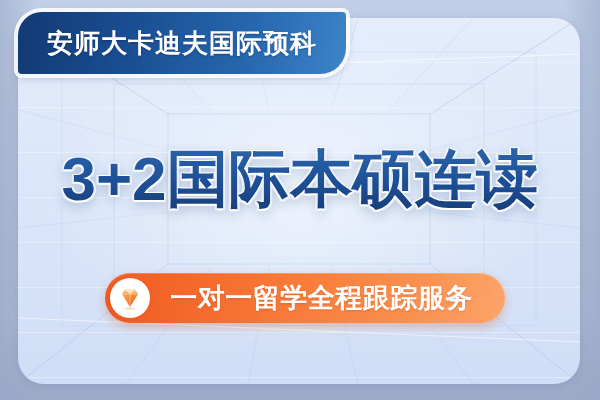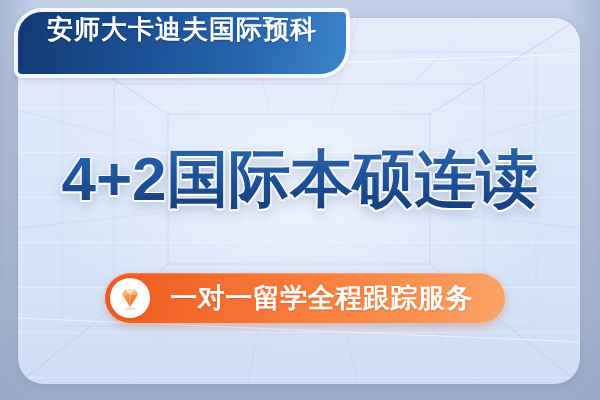--- a/index.html
+++ b/index.html
@@ -88,20 +88,21 @@
     top: 12px;
     width: 328px;
     height: 62px;
     border-top-left-radius: 24px;
     border-bottom-right-radius: 26px;
     border-top-right-radius: 4px;
     border-bottom-left-radius: 4px;
     background: linear-gradient(100deg, #123a73 0%, #1a4e93 35%, #2767ae 70%, #3c84c9 100%);
     box-shadow: 0 0 0 4px rgba(255,255,255,0.85), 0 3px 9px rgba(40,70,120,0.35);
     display: flex;
+    align-items: center;
     justify-content: center;
     z-index: 5;
   }
   .badge-text {
     color: #ffffff;
     font-size: 26px;
     font-weight: 700;
     letter-spacing: 1px;
     white-space: nowrap;
     text-shadow: 0 1px 2px rgba(0,20,60,0.35);
@@ -230,21 +231,21 @@
     </div>
 
     <div class="glow"></div>
   </div>
 
   <div class="badge">
     <span class="badge-text">安师大卡迪夫国际预科</span>
   </div>
 
   <div class="headline-wrap">
-    <span class="headline">4+2国际本硕连读</span>
+    <span class="headline">3+2国际本硕连读</span>
   </div>
 
   <div class="pill">
     <span class="pill-icon">
       <svg width="26" height="26" viewBox="0 0 32 32" aria-hidden="true">
         <defs>
           <linearGradient id="gemTop" x1="0" y1="0" x2="0" y2="1">
             <stop offset="0%" stop-color="#ffd9a8"></stop>
             <stop offset="100%" stop-color="#f7a24a"></stop>
           </linearGradient>

